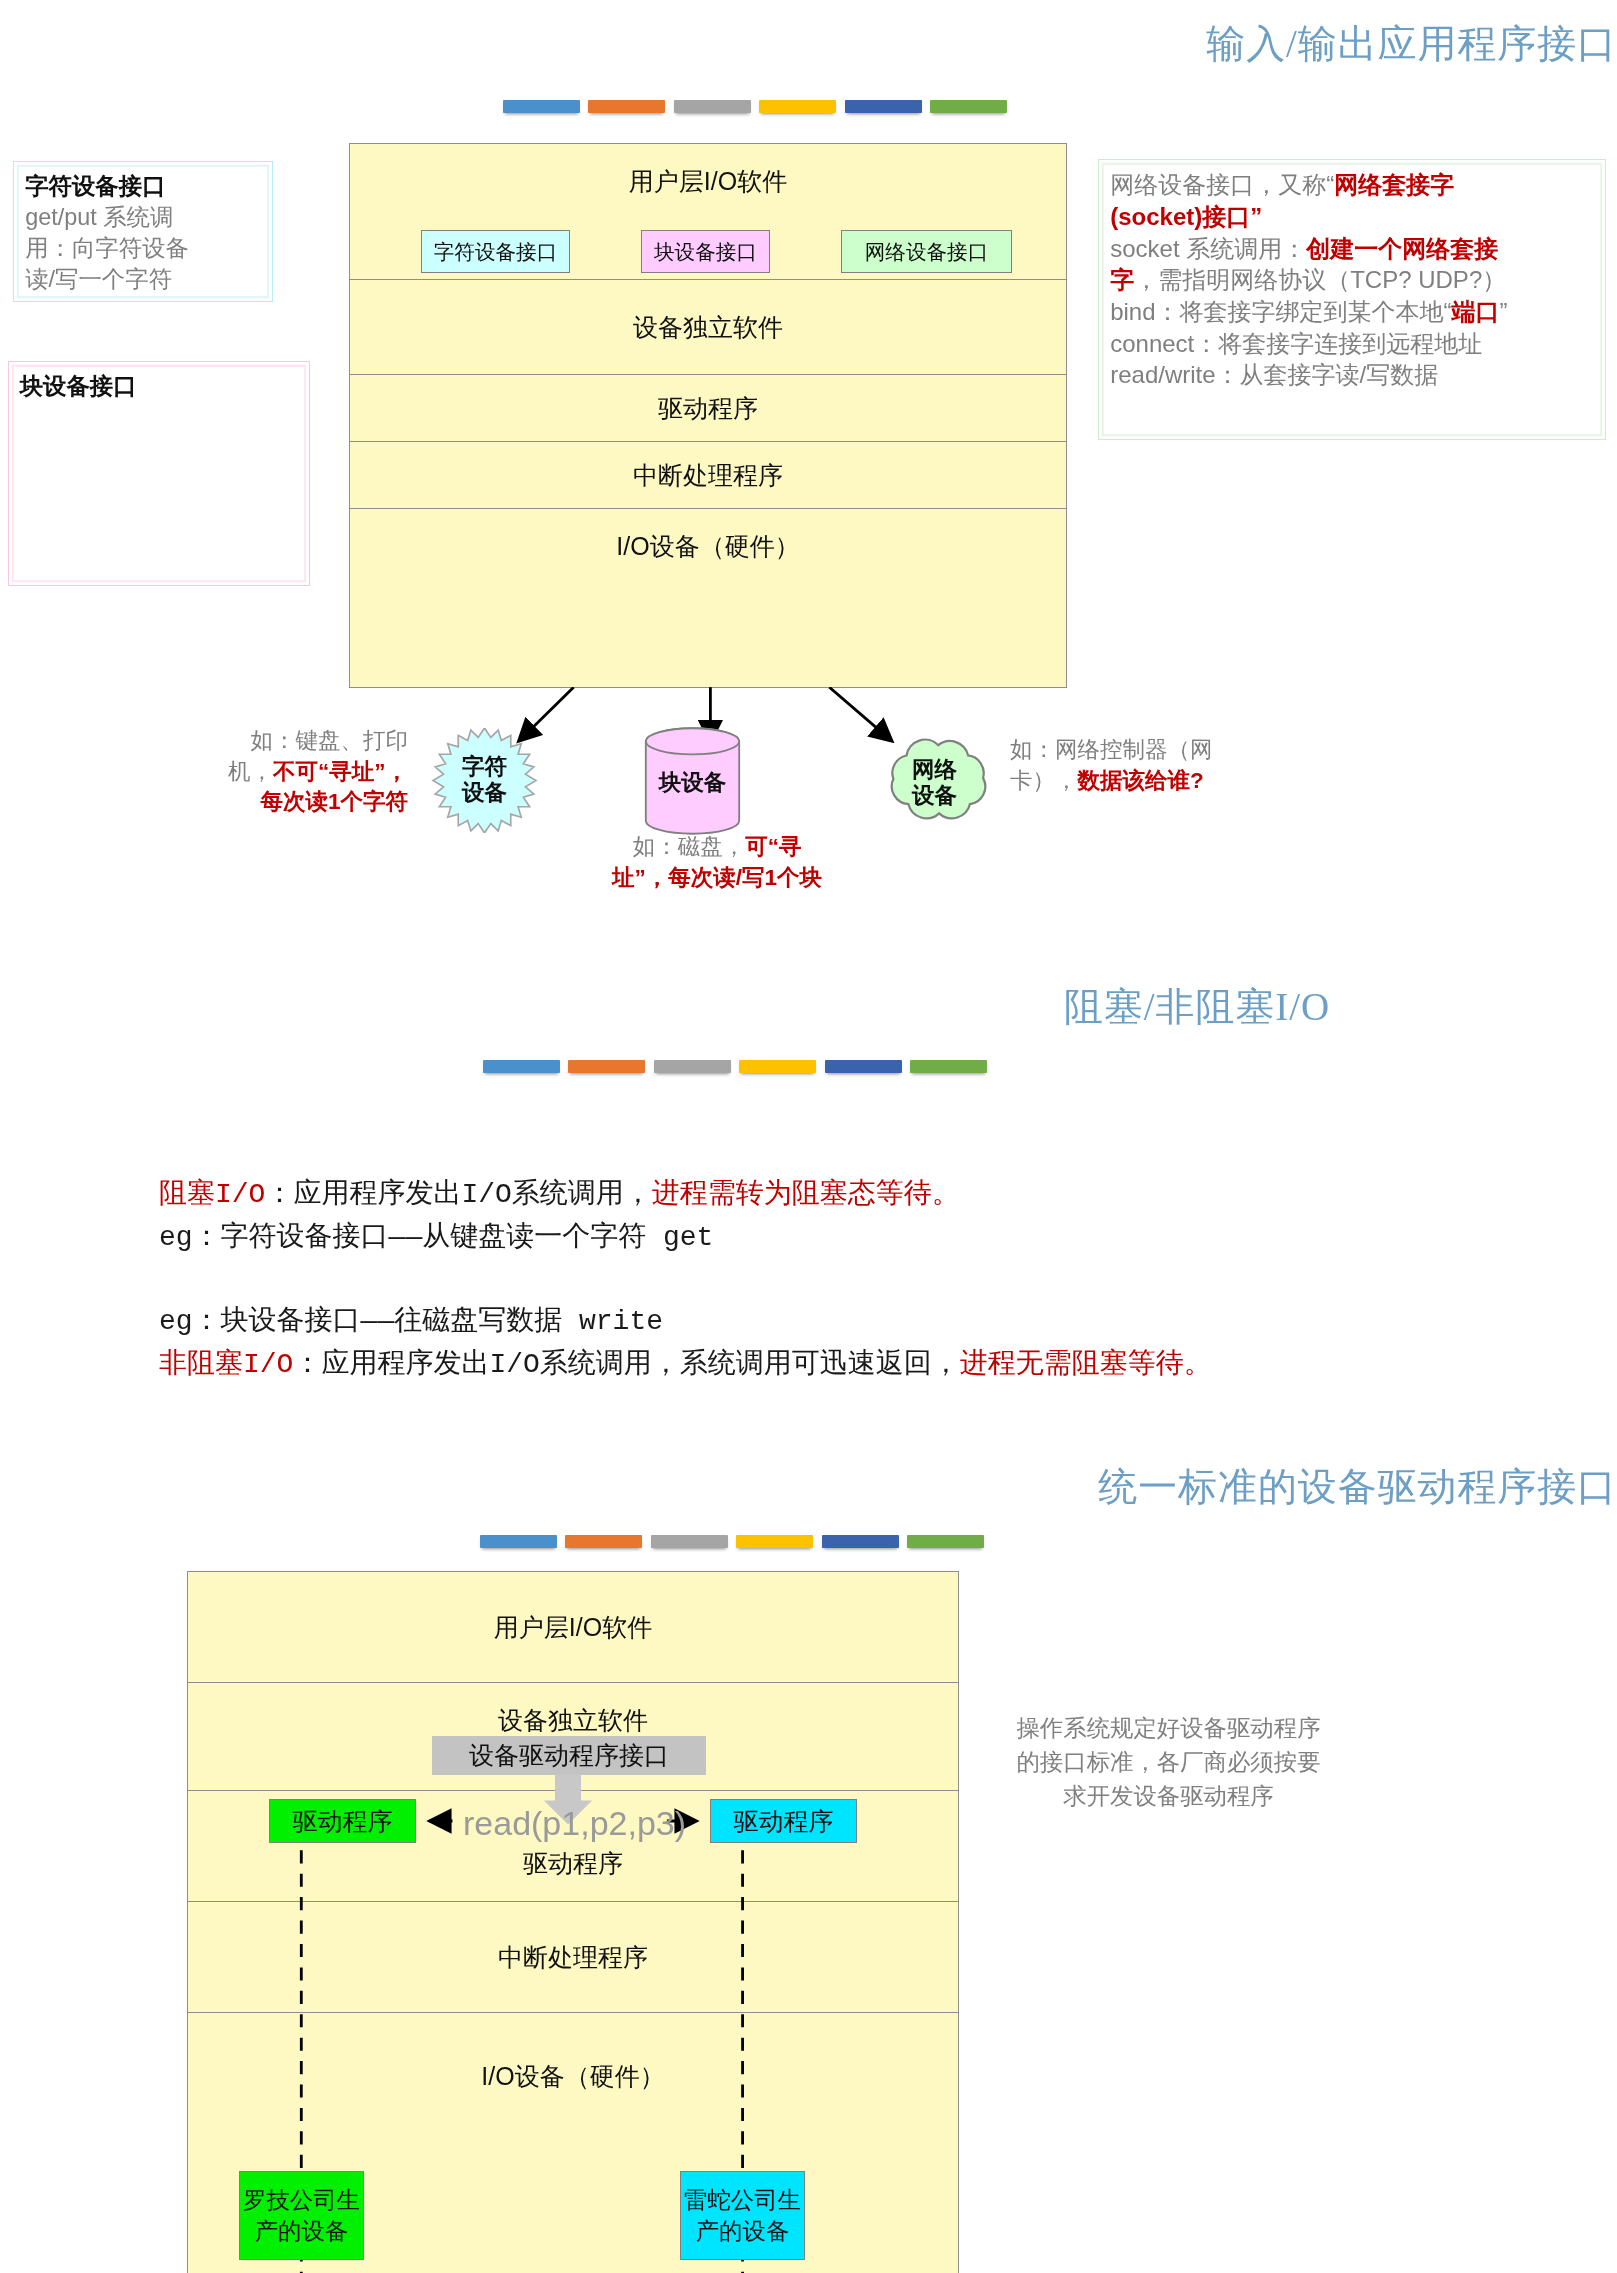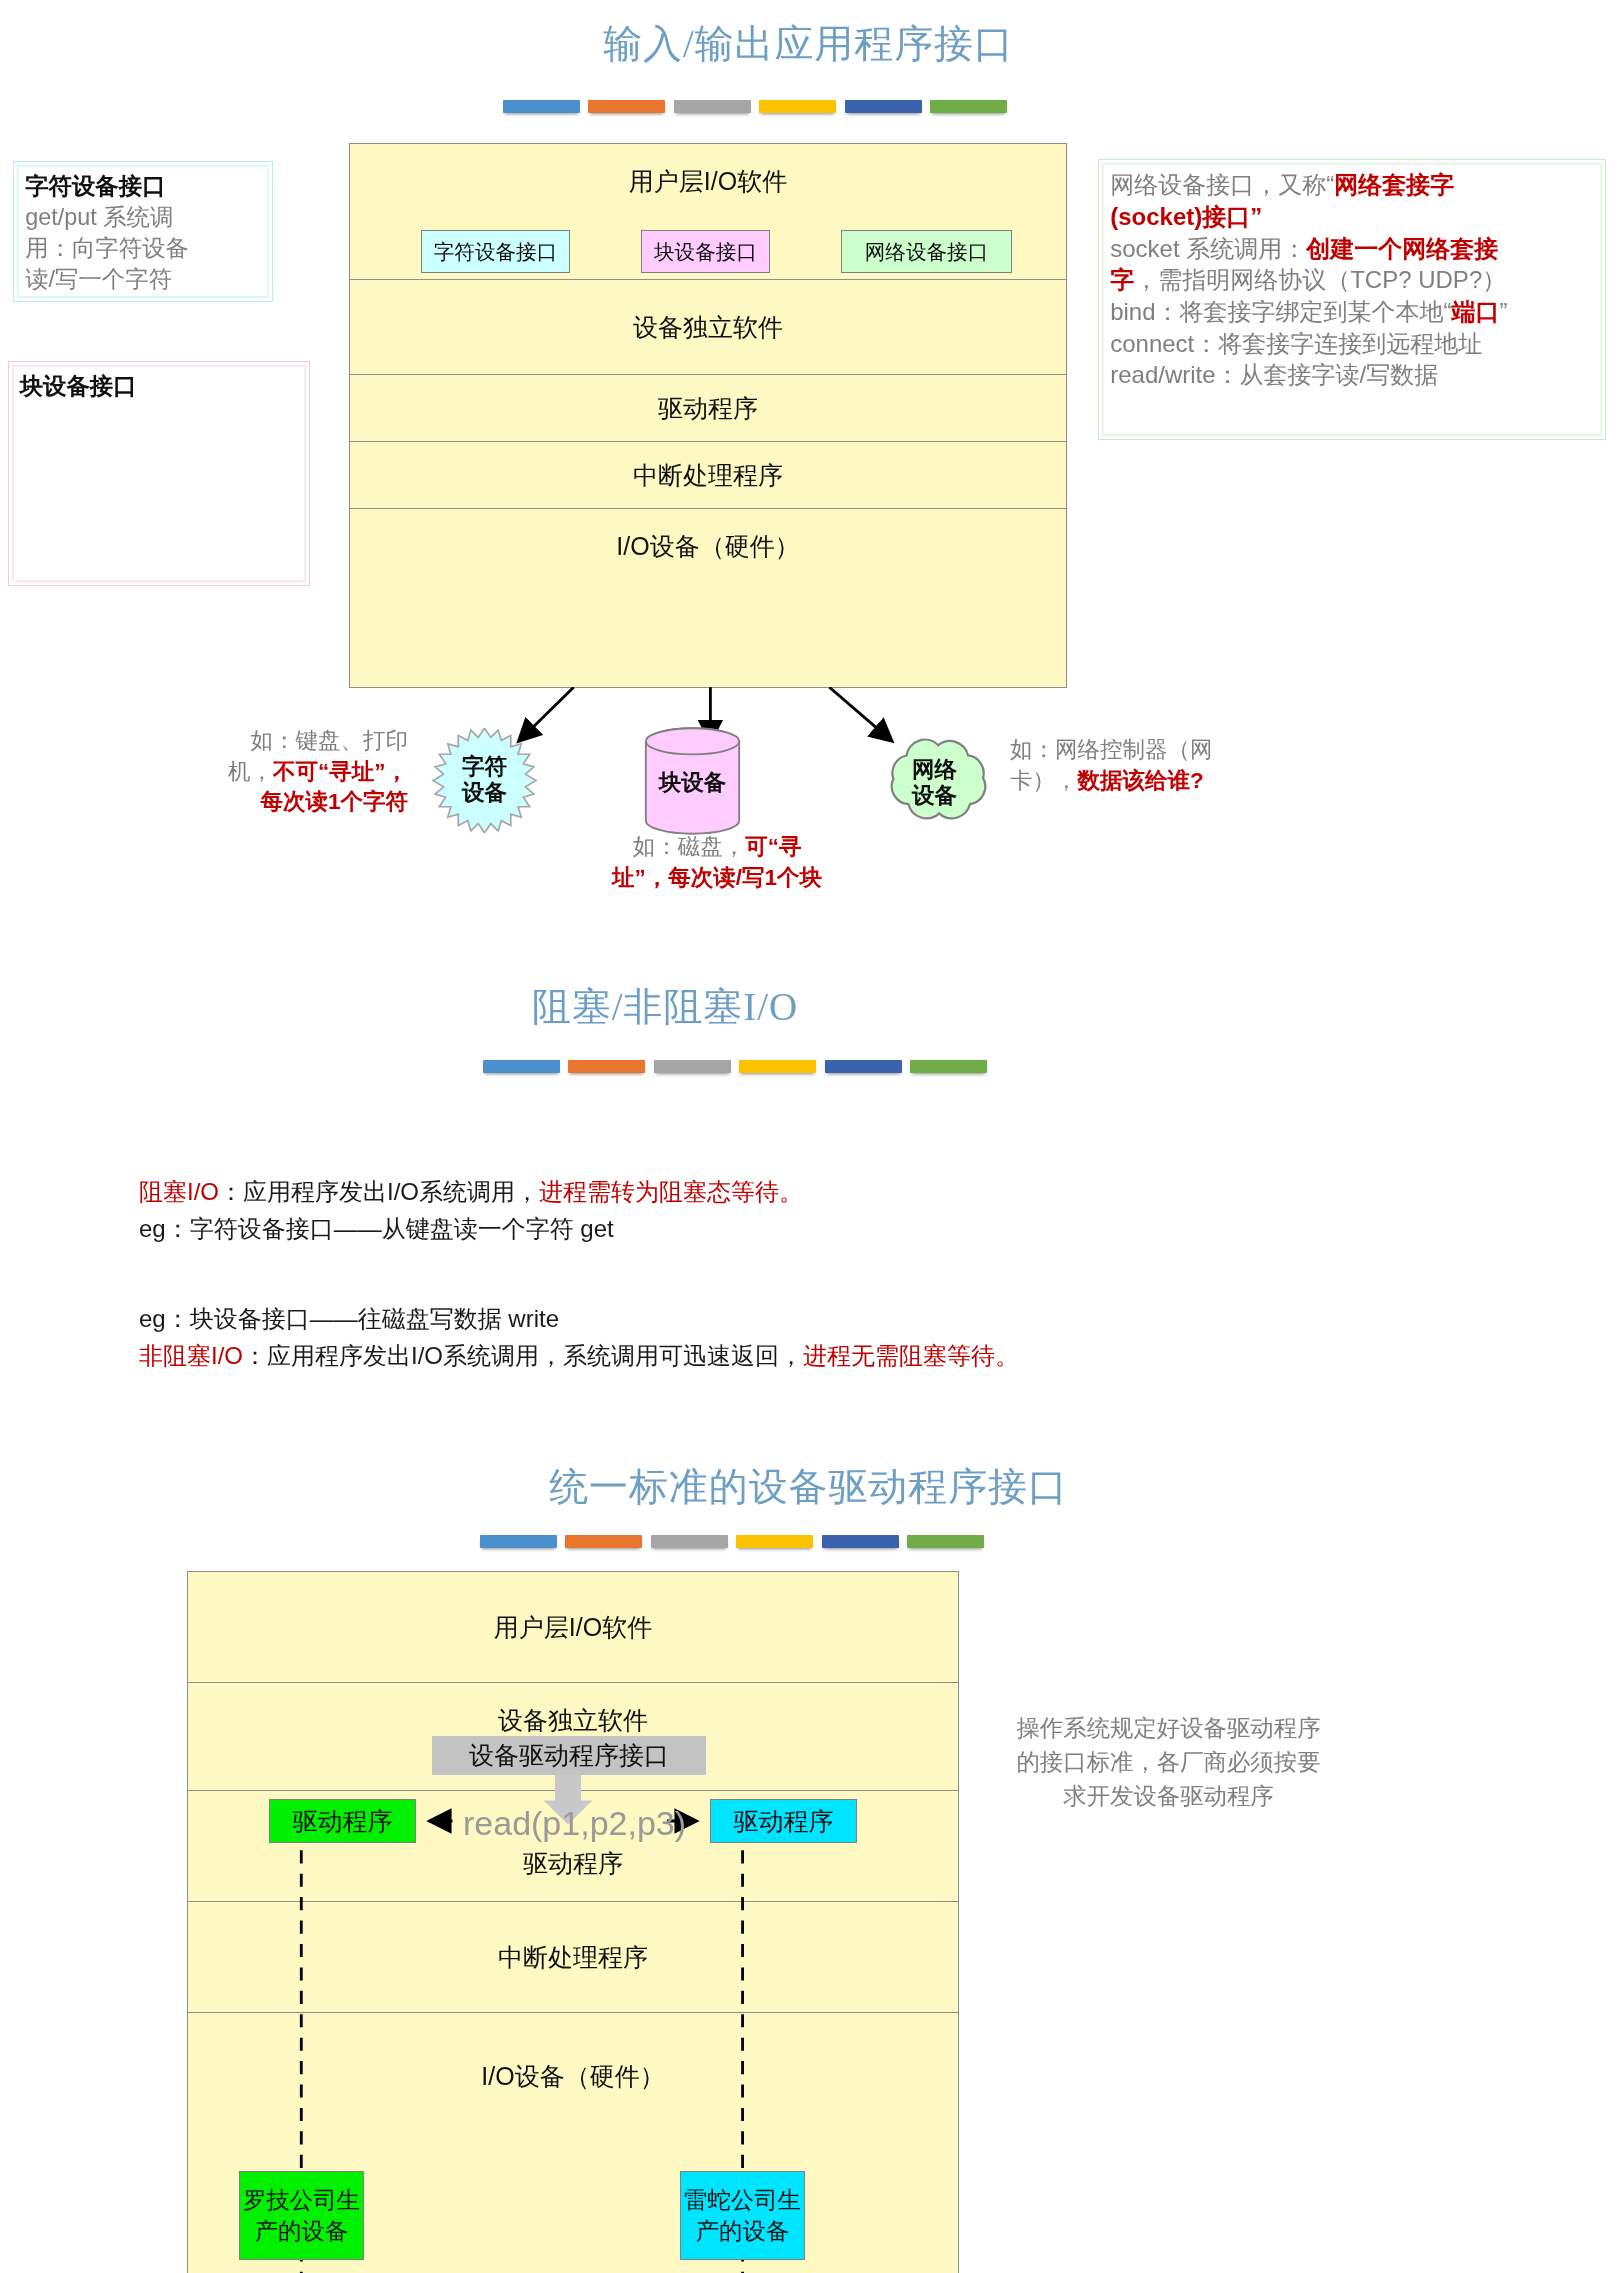--- a/index.html
+++ b/index.html
@@ -7,21 +7,21 @@
     width:1617px;height:2274px;position:relative;overflow:hidden;
     font-family:"Liberation Sans","DejaVu Sans",sans-serif;
     color:#404040;
   }
   .abs{position:absolute;}
 
   
   .sec-title{
     font-family:"Liberation Serif","DejaVu Serif",serif;
     color:#6d9fc4;font-size:39px;letter-spacing:0.9px;
-    text-align:center;white-space:nowrap;
+    text-align:right;white-space:nowrap;
   }
   .bars{display:flex;gap:8.4px;}
   .bars span{display:block;width:77px;height:13px;border-radius:0.9px;
     box-shadow:0 2.8px 3.7px -1.9px rgba(0,0,0,.45);}
 
   
   .callout{
     box-sizing:border-box;border-width:1.9px;border-style:solid;background:#fff;
     padding:9.4px 11.2px;font-size:23.4px;line-height:1.32;color:#7f7f7f;
   }
@@ -39,22 +39,22 @@
 
   .ifbox{box-sizing:border-box;border:1.9px solid #808080;
     font-size:20.6px;color:#111;display:flex;align-items:center;
     justify-content:center;height:43px;}
 
   
   .devlabel{font-size:22.5px;color:#111;text-align:center;line-height:1.15;font-weight:bold;}
   .note{font-size:22.5px;line-height:1.36;color:#808080;}
 
   
-  .para{font-family:Liberation Sans, sans-serif;
-    font-size:24px;line-height:1.55;color:#1a1a1a;}
+  .para{font-family:Liberation Mono, monospace;
+    font-size:28px;line-height:1.55;color:#1a1a1a;margin-left:20px;}
 
   
   .drvbox{box-sizing:border-box;border:1.9px solid #808080;
     font-size:25px;color:#111;display:flex;align-items:center;justify-content:center;}
   .ifbanner{background:#c3c3c3;color:#111;font-size:25px;
     display:flex;align-items:center;justify-content:center;}
   .sidenote{font-size:23.4px;line-height:1.45;color:#808080;text-align:center;}
   .vend{box-sizing:border-box;border:1.9px solid #808080;
     font-size:23.4px;color:#111;display:flex;align-items:center;
     justify-content:center;text-align:center;line-height:1.3;}

